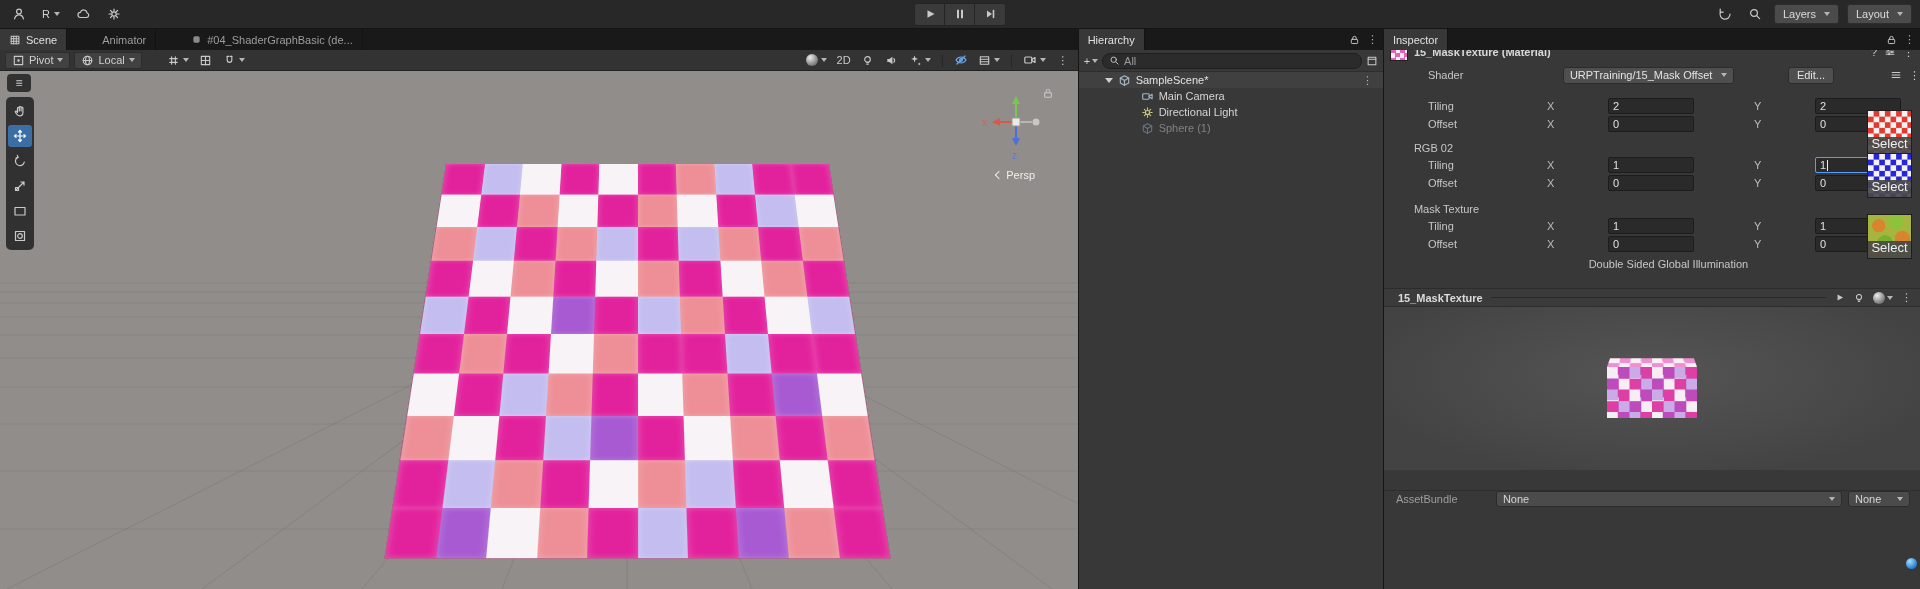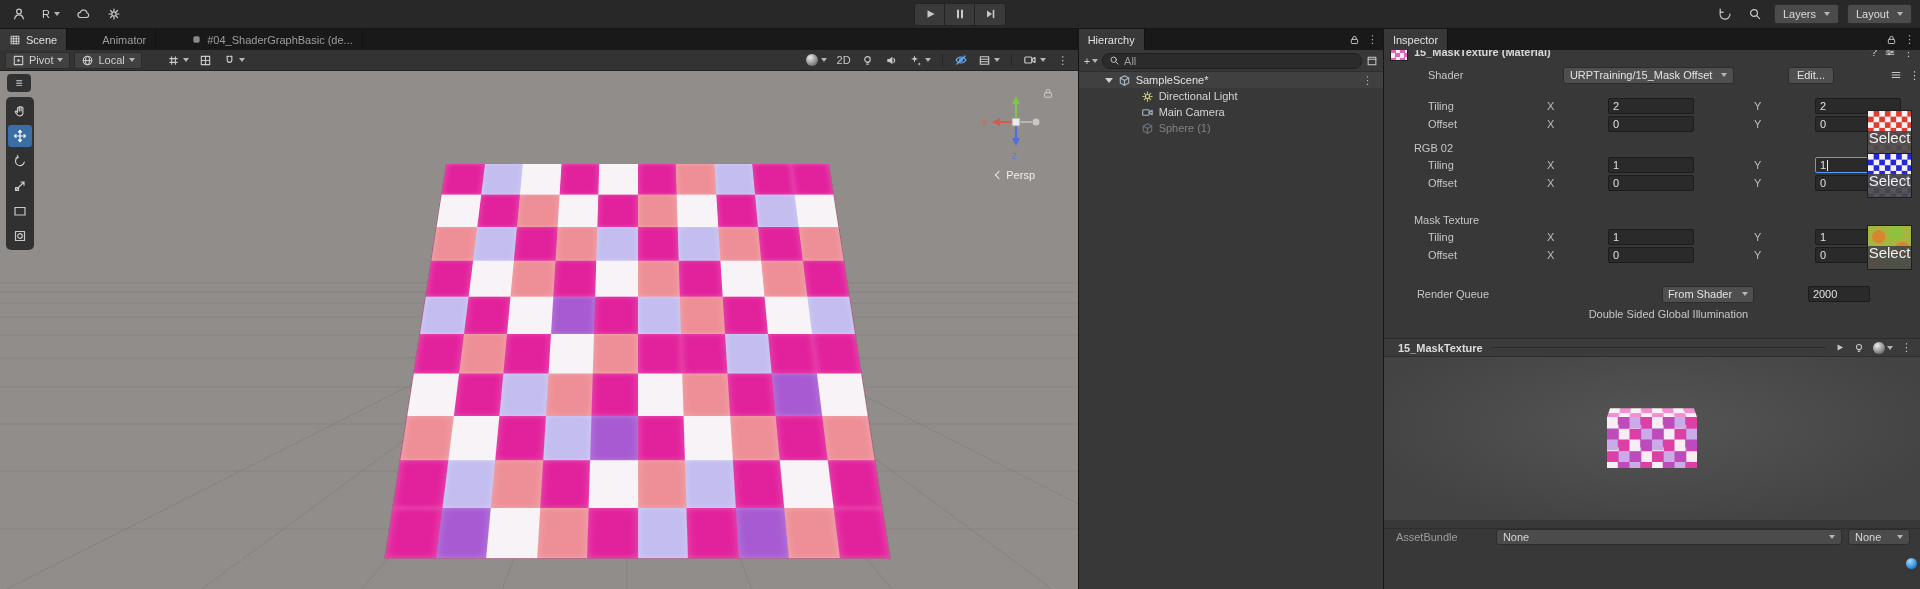--- a/index.html
+++ b/index.html
@@ -116,22 +116,22 @@
   .checker-red  { background:repeating-conic-gradient(#e23a2e 0 25%, #f3f3f3 0 50%); background-size:11.25px 11.25px; }
   .checker-blue { background:repeating-conic-gradient(#2726dc 0 25%, #f3f3f3 0 50%); background-size:11.25px 11.25px; }
   .noise { background:
       radial-gradient(circle at 25% 25%, #d8852f 0 14%, transparent 15%),
       radial-gradient(circle at 65% 15%, #8fc23c 0 16%, transparent 17%),
       radial-gradient(circle at 80% 55%, #d8852f 0 18%, transparent 19%),
       radial-gradient(circle at 40% 65%, #7ab032 0 20%, transparent 21%),
       radial-gradient(circle at 15% 80%, #e09a3a 0 14%, transparent 15%),
       radial-gradient(circle at 70% 85%, #9cc24a 0 16%, transparent 17%),
       #a5b53e; }
-  .select-btn { position:absolute; left:0; right:0; bottom:0; height:23px; background:rgba(72,72,72,.92);
-                color:#f0f0f0; font-size:15px; text-align:center; line-height:13px; }
+  .select-btn { position:absolute; left:0; right:0; bottom:0; height:17px; background:rgba(72,72,72,.92);
+                color:#f0f0f0; font-size:13px; text-align:center; line-height:13px; }
   .rq-row { margin-top:21px; }
   .rq-label { width:197px; color:#c6c6c6; }
   .rq-dd { width:92px; height:17px; background:#4f4f4f; border:1px solid #2c2c2c; border-radius:3px;
            display:flex; align-items:center; justify-content:space-between; padding:0 5px; color:#e2e2e2; }
   .rq-num { width:62px; margin-left:6px; }
   .ds-row { margin-top:5px;flex-direction:column; }
   .ds-label { color:#c6c6c6; }
   .checkbox { width:13px; height:13px; background:#2a2a2a; border:1px solid #191919; border-radius:2px;
               margin-left:auto; margin-right:66px; }
   .pv-header { margin-top:12px; height:18px; display:flex; align-items:center; gap:8px;
@@ -141,21 +141,21 @@
   .pv-icons { display:flex; align-items:center; gap:8px; color:#c8c8c8; }
   .preview { height:164px; position:relative; border-top:1px solid #2e2e2e;
              background:radial-gradient(ellipse at 50% 42%, #555555 0%, #434343 78%); }
   .cube { position:absolute; left:50%; top:40px; transform:translateX(-50%); width:90px; }
   .cube-top { width:90px; height:20px; transform:perspective(240px) rotateX(62deg); transform-origin:bottom;
               background:repeating-conic-gradient(#ef8fd0 0 25%, #faeff6 0 50%); background-size:22.5px 22.5px; }
   .cube-front { width:90px; height:51px;
               background:
                repeating-conic-gradient(rgba(150,90,215,.45) 0 25%, rgba(0,0,0,0) 0 50%) 11.25px 11.25px / 45px 45px,
                repeating-conic-gradient(#de3fa5 0 25%, #f6eef4 0 50%) 0 0 / 22.5px 22.5px; }
-  .ab-row { margin-top:8px; height:16px; display:flex; align-items:center; gap:6px;
+  .ab-row { margin-top:20px; height:16px; display:flex; align-items:center; gap:6px;
             padding:0 10px 0 12px; border-top:1px solid #2e2e2e; }
   .ab-label { width:94px; color:#9d9d9d; }
   .ab-dd { height:16px; background:#4b4b4b; border:1px solid #2c2c2c; border-radius:3px;
            display:flex; align-items:center; justify-content:space-between; padding:0 6px; color:#d6d6d6; }
   .ab-dd.wide { flex:1; }
   .ab-dd.narrow { width:62px; }
   .blue-dot { position:absolute; right:3px; top:508px; width:11px; height:11px; border-radius:50%;
               background:radial-gradient(circle at 35% 30%, #a5dcff, #1f7fd4 72%); }
 </style>
 </head>
@@ -575,32 +575,32 @@
         <div class="trow scene-root">
           <span class="disc"></span>
           <svg class="icon" width="13" height="13" viewBox="0 0 14 14" style="stroke:#a8b6c2">
               <path d="M7 1.8l4.5 2.6v5.2L7 12.2 2.5 9.6V4.4z"></path>
               <path d="M2.5 4.4L7 7l4.5-2.6M7 7v5.2"></path>
             </svg>
           <span>SampleScene*</span>
           <span class="row-kebab">⋮</span>
         </div>
         <div class="trow">
+          <svg class="icon" width="13" height="13" viewBox="0 0 14 14" style="stroke:#9fb6c8">
+              <rect x="1.8" y="4" width="7" height="6" rx="1"></rect>
+              <path d="M8.8 6.6l3.2-2v4.8l-3.2-2"></path>
+            </svg>
+          <span>Main Camera</span>
+        </div>
+        <div class="trow">
           <svg class="icon" width="13" height="13" viewBox="0 0 14 14" style="stroke:#d2ca7e">
               <circle cx="7" cy="7" r="2.2"></circle>
               <path d="M7 2v1.6M7 10.4V12M2 7h1.6M10.4 7H12M3.6 3.6l1.1 1.1M9.3 9.3l1.1 1.1M10.4 3.6L9.3 4.7M4.7 9.3l-1.1 1.1"></path>
             </svg>
           <span>Directional Light</span>
-        </div>
-        <div class="trow">
-          <svg class="icon" width="13" height="13" viewBox="0 0 14 14" style="stroke:#9fb6c8">
-              <rect x="1.8" y="4" width="7" height="6" rx="1"></rect>
-              <path d="M8.8 6.6l3.2-2v4.8l-3.2-2"></path>
-            </svg>
-          <span>Main Camera</span>
         </div>
         <div class="trow muted">
           <svg class="icon" width="13" height="13" viewBox="0 0 14 14" style="stroke:#9fb6c8">
               <path d="M7 1.8l4.5 2.6v5.2L7 12.2 2.5 9.6V4.4z"></path>
               <path d="M2.5 4.4L7 7l4.5-2.6M7 7v5.2"></path>
             </svg>
           <span>Sphere (1)</span>
         </div>
       </div>
     </section>
@@ -692,49 +692,41 @@
             <span class="axis">X</span>
             <div class="pfield xf">0</div>
             <span class="axis">Y</span>
             <div class="pfield">0</div>
           </div>
           <div class="thumb checker-blue">
             <div class="select-btn">Select</div>
           </div>
         </div>
 
-        <div class="psection" style="margin-top:20px">
+        <div class="psection" style="margin-top:9px">
           <div class="sec-title">Mask Texture</div>
           <div class="irow">
             <span class="plabel">Tiling</span>
             <span class="axis">X</span>
             <div class="pfield xf">1</div>
             <span class="axis">Y</span>
             <div class="pfield">1</div>
           </div>
           <div class="irow">
             <span class="plabel">Offset</span>
             <span class="axis">X</span>
             <div class="pfield xf">0</div>
             <span class="axis">Y</span>
             <div class="pfield">0</div>
           </div>
           <div class="thumb noise">
             <div class="select-btn">Select</div>
           </div>
         </div>
 
-        <div class="irow rq-row" style="padding-left:33px">
-          <span class="rq-label">Render Queue</span>
-          <button class="rq-dd">
-            <span>From Shader</span>
-            <span class="caret"></span>
-          </button>
-          <div class="pfield rq-num">2000</div>
-        </div>
 
         <div class="irow ds-row" style="padding-left:33px">
           <span class="ds-label">Double Sided Global Illumination</span>
           <span class="checkbox"></span>
         </div>
 
         <div class="pv-header">
           <span class="pv-title">15_MaskTexture</span>
           <span class="pv-line"></span>
           <span class="pv-icons">

